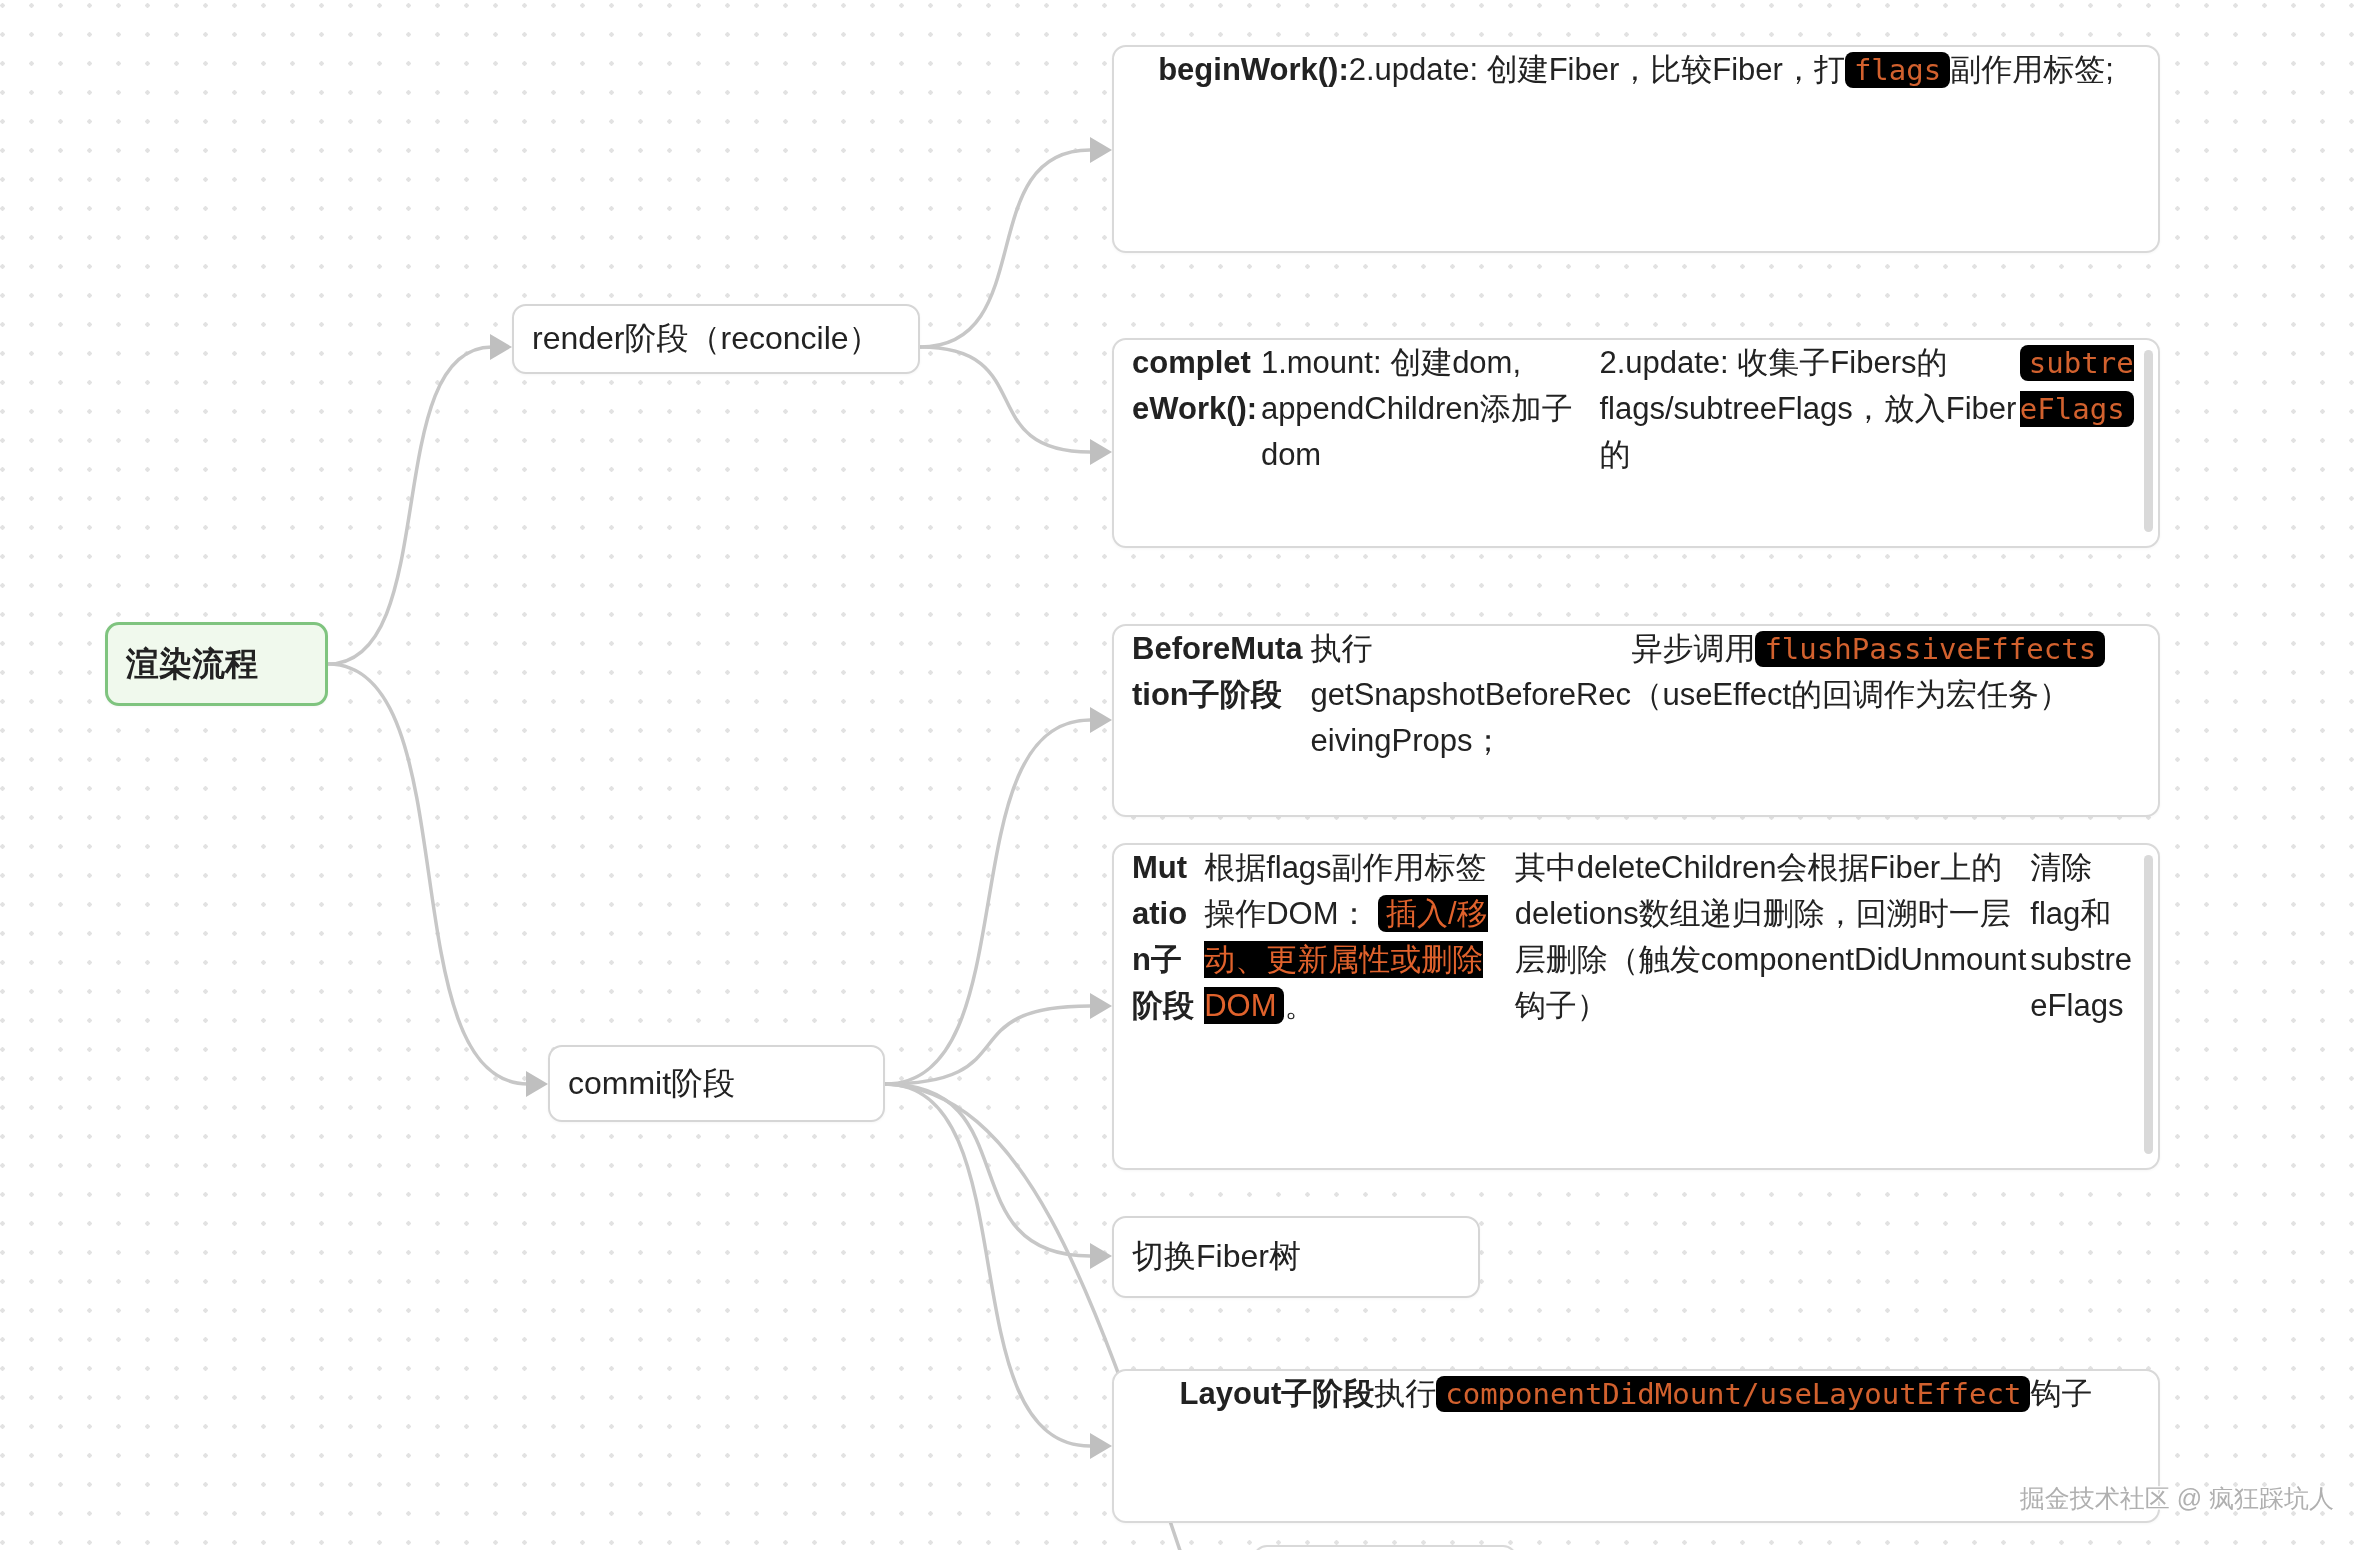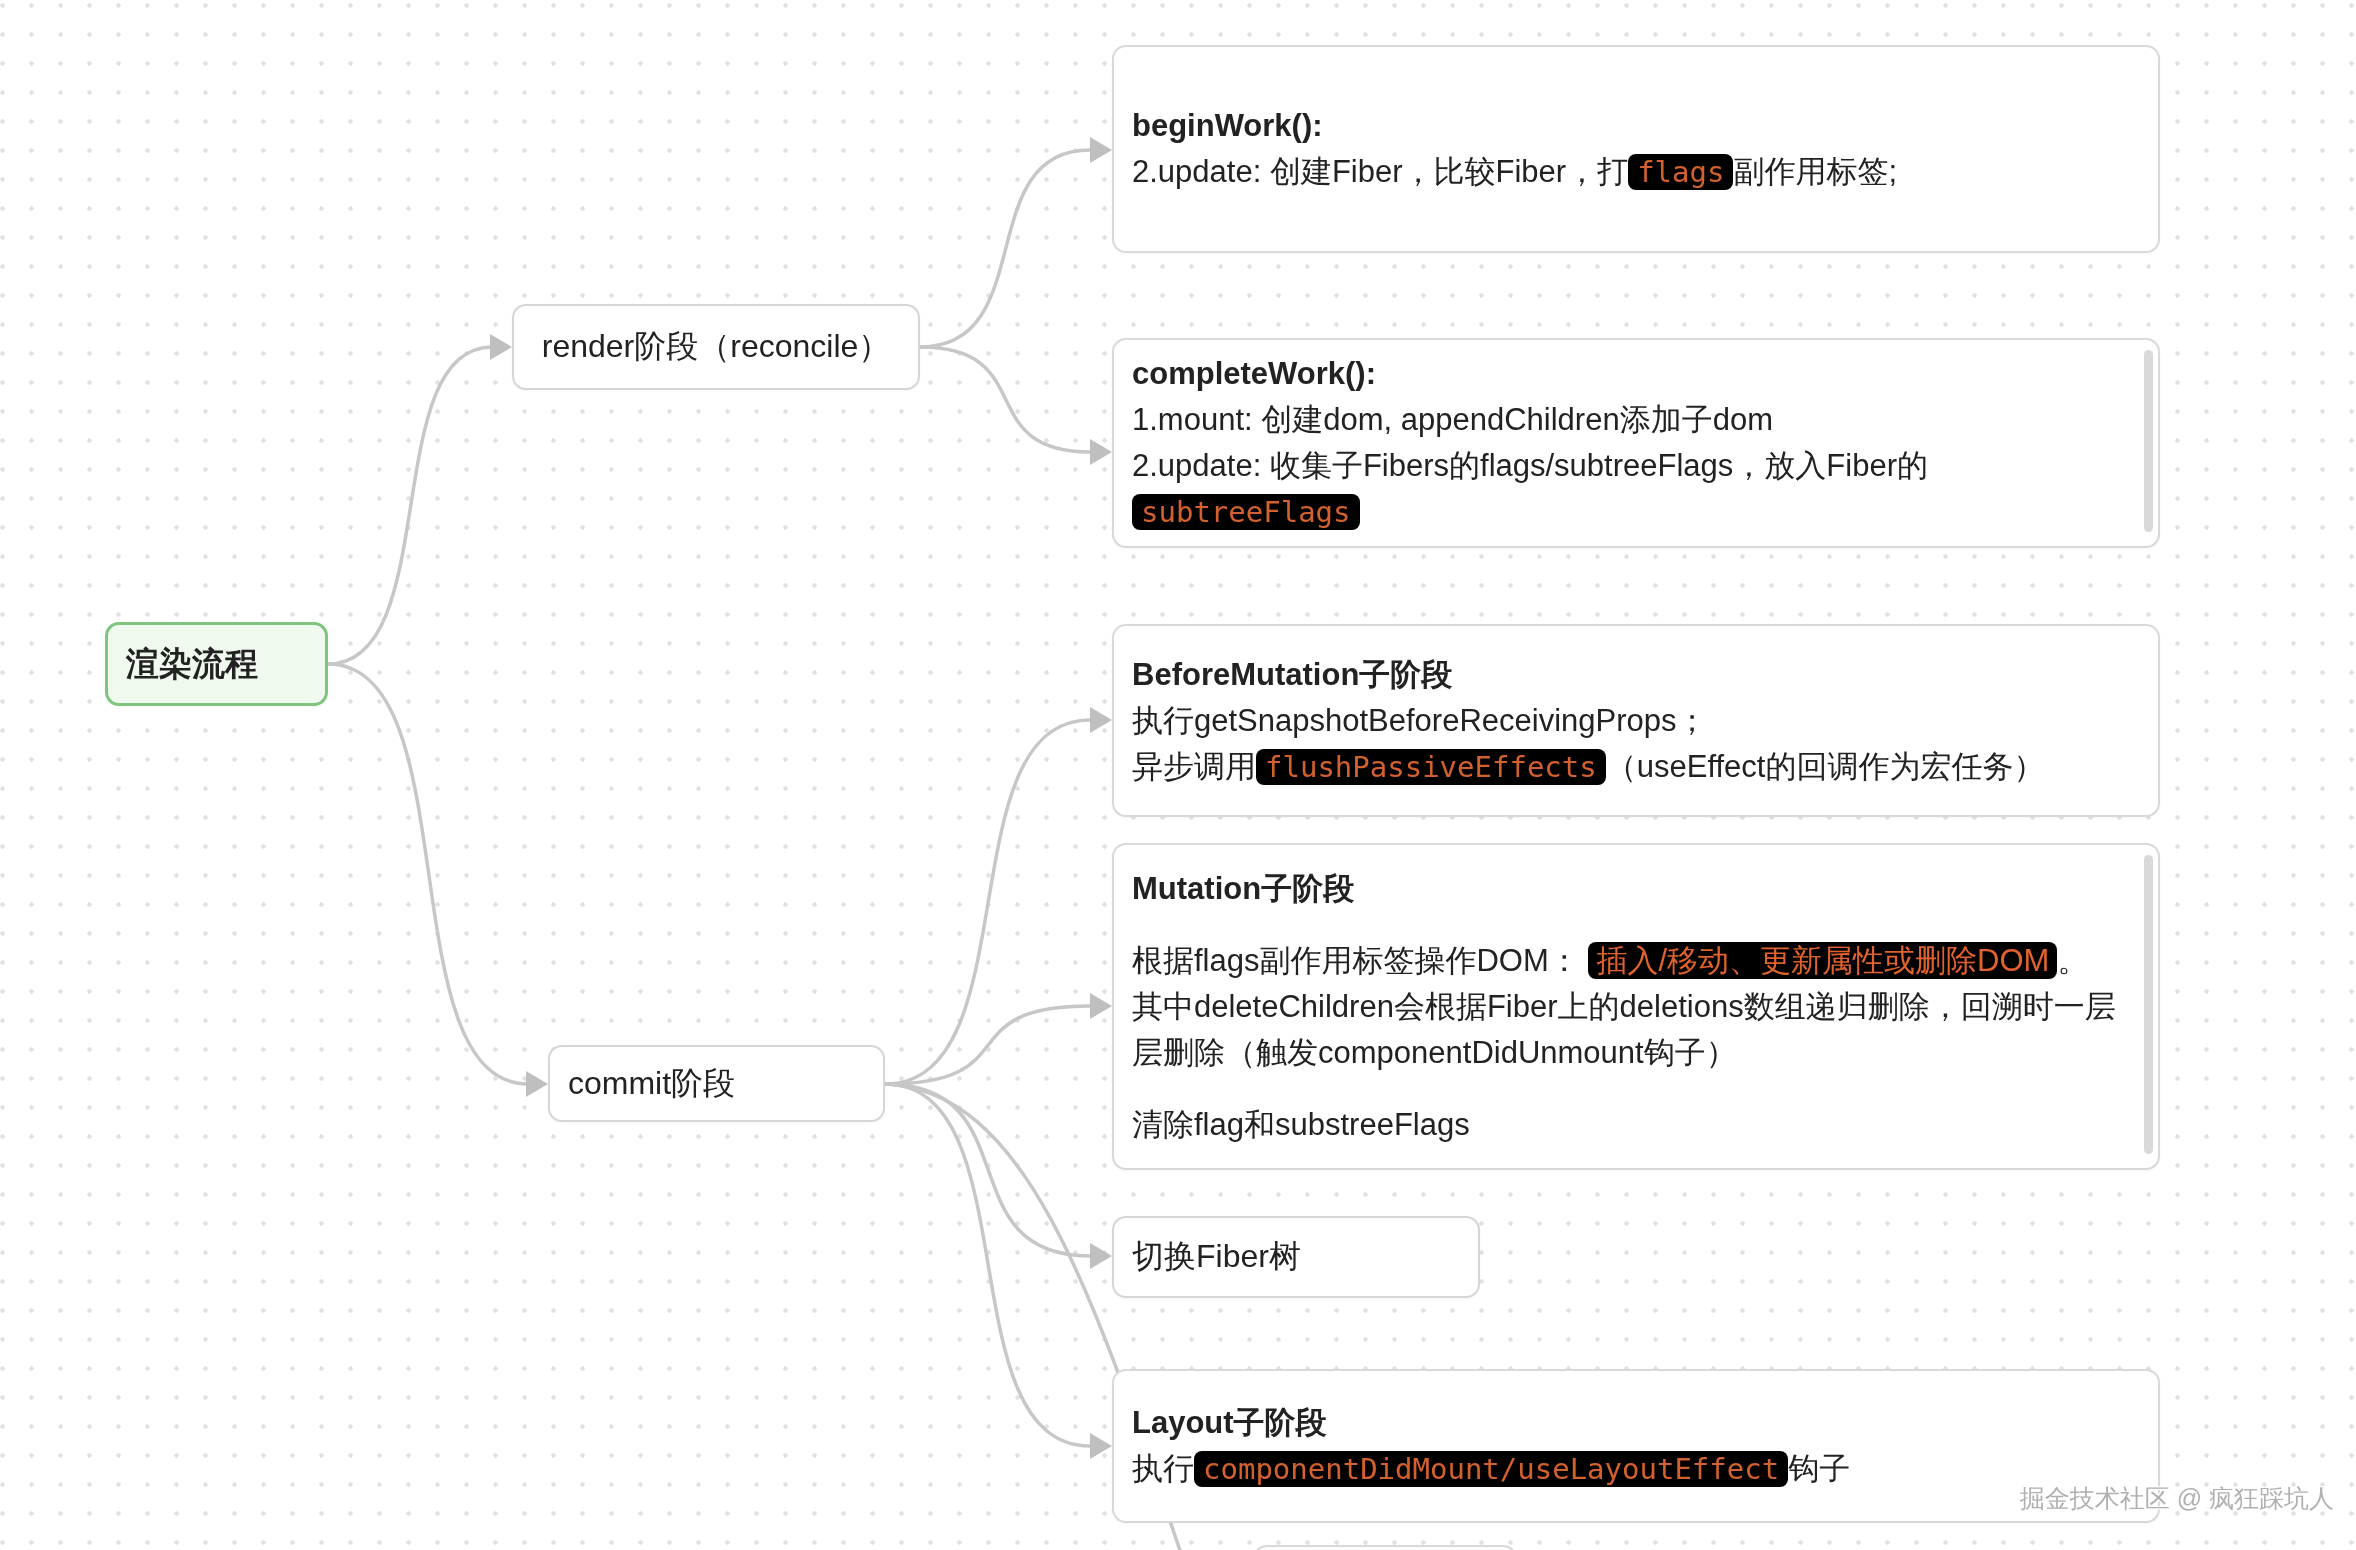--- a/index.html
+++ b/index.html
@@ -36,21 +36,21 @@
     font-weight:bold;
     font-size:33px;
   }
   .card{
     position:absolute;
     left:1112px;width:1048px;
     background:#ffffff;
     border:2px solid #d9d9d9;
     border-radius:14px;
     box-sizing:border-box;
-    display:flex;flex-direction:column;justify-content:center;
+    display:flex;justify-content:center;
     padding:0 18px;
     font-size:31px;
     line-height:46px;
     box-shadow:0 1px 3px rgba(0,0,0,0.04);
     word-break:break-word;
   }
   .card-title{font-weight:bold;}
   .gap{height:26px;flex:none;}
   .code{
     font-family:"DejaVu Sans Mono","Liberation Mono",monospace;
@@ -104,21 +104,21 @@
     <path class="arrow" d="M1112,720 L1090,707 L1090,733 Z"></path>
     <path class="arrow" d="M1112,1006 L1090,993 L1090,1019 Z"></path>
     <path class="arrow" d="M1112,1256 L1090,1243 L1090,1269 Z"></path>
     <path class="arrow" d="M1112,1446 L1090,1433 L1090,1459 Z"></path>
   </svg>
 
   <div class="node node-root" style="left:105px;top:622px;width:223px;height:84px;">
     <span>渲染流程</span>
   </div>
 
-  <div class="node" style="left:512px;top:304px;width:408px;height:86px;justify-content:center;">
+  <div class="node" style="left:512px;top:304px;width:408px;height:70px;">
     <span>render阶段（reconcile）</span>
   </div>
 
   <div class="node" style="left:548px;top:1045px;width:337px;height:77px;">
     <span>commit阶段</span>
   </div>
 
   <div class="card" style="top:45px;height:208px;">
     <div class="card-title">beginWork():</div>
     <div>

